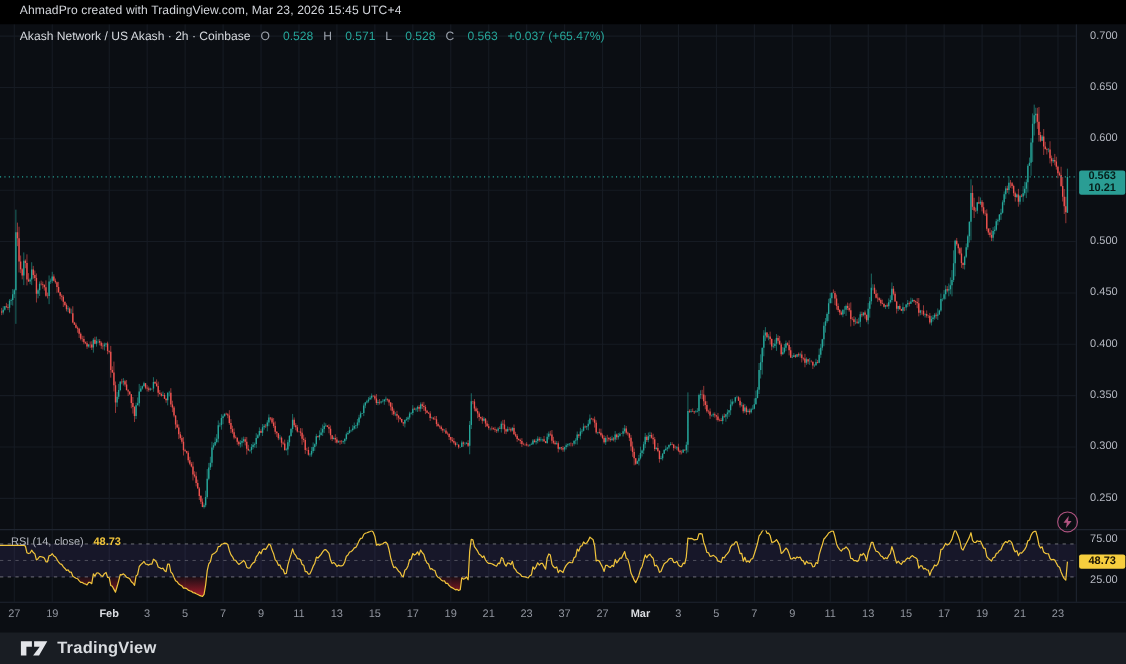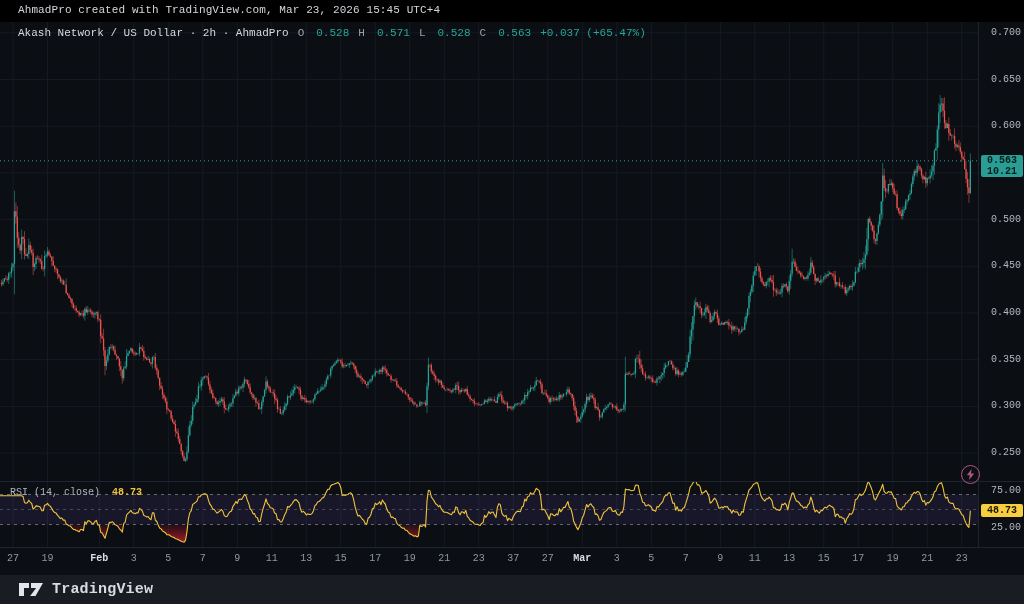--- a/index.html
+++ b/index.html
@@ -1,17 +1,17 @@
 <!DOCTYPE html>
 <html><head>
 <meta charset="utf-8">
 <style>
   html,body{margin:0;padding:0;background:#000;}
   .root{position:relative;width:1024px;height:604px;overflow:hidden;background:#0b0e13;
-        font-family:Liberation Mono, monospace;-webkit-user-select:none;}
+        font-family:Liberation Sans, sans-serif;-webkit-user-select:none;}
   .topbar{position:absolute;left:0;top:0;width:1024px;height:22px;background:#000;z-index:5;}
   .topbar span{position:absolute;left:18px;top:4px;font-size:11px;color:#d3d6dc;letter-spacing:.1px;}
   #chart-svg{position:absolute;left:0;top:0;z-index:1;}
   .legend{position:absolute;left:18px;top:27px;height:14px;z-index:4;font-size:11px;color:#d6d9de;white-space:nowrap;}
   .legend .k{color:#9aa0aa;margin-left:9px;}
   .legend .v{color:#26a69a;margin-left:12px;}
   .legend .chg{color:#26a69a;margin-left:9px;}
   .rsi-legend{position:absolute;left:10px;top:487px;z-index:4;font-size:10px;color:#b2b5be;white-space:nowrap;}
   .rsi-legend .rv{color:#f0c43c;margin-left:6px;font-weight:bold;}
   .tick{position:absolute;font-size:10px;color:#b4b7c0;z-index:3;}
@@ -69,21 +69,21 @@
 </g>
 <path d="M0 160.8H978" stroke="#26a69a" stroke-width="1" stroke-dasharray="1 3" fill="none"></path>
 <g>
   <path d="M0 481.5H1024" stroke="#1f2530" stroke-width="1"></path>
   <path d="M0 547.5H1024" stroke="#1f2530" stroke-width="1"></path>
   <path d="M978.5 22V547" stroke="#1f2530" stroke-width="1"></path>
 </g>
     </svg>
 
   <div class="legend">
-    <span>Akash Network / US Dollar · 2h · AhmadPro</span><span id="ohlc-row"><span class="k">O</span><span class="v">0.528</span><span class="k">H</span><span class="v">0.571</span><span class="k">L</span><span class="v">0.528</span><span class="k">C</span><span class="v">0.563</span></span><span class="chg">+0.037 (+65.47%)</span>
+    <span>Akash Network / US Akash · 2h · Coinbase</span><span id="ohlc-row"><span class="k">O</span><span class="v">0.528</span><span class="k">H</span><span class="v">0.571</span><span class="k">L</span><span class="v">0.528</span><span class="k">C</span><span class="v">0.563</span></span><span class="chg">+0.037 (+65.47%)</span>
   </div>
 
   <div class="rsi-legend">
     <span>RSI</span>
     <span>(14, close)</span>
     <span class="rv">48.73</span>
   </div>
 
   <div id="price-axis">
       <div class="tick ptick" style="top: 26.8px;">0.700</div>

